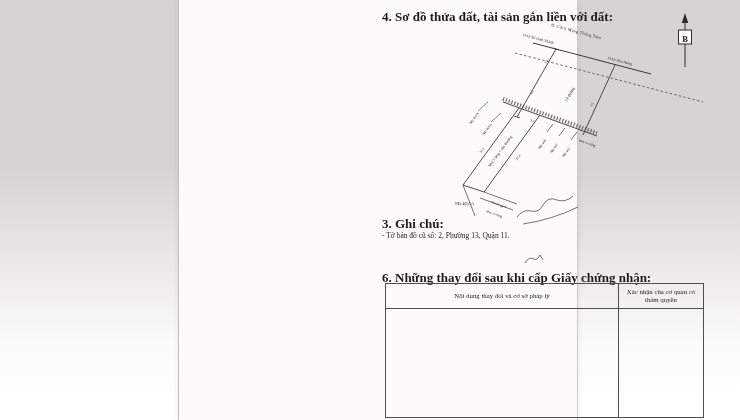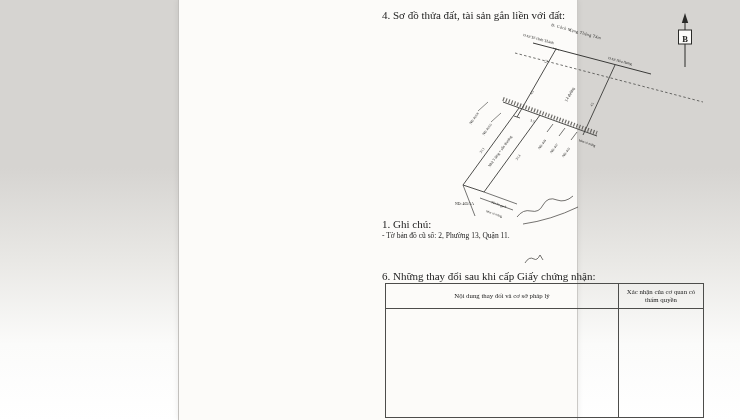--- a/index.html
+++ b/index.html
@@ -8,21 +8,21 @@
     background:linear-gradient(180deg,#d6d4d1 0%,#d6d4d1 40%,#e9e8e5 62%,#fbfbfa 82%,#ffffff 100%);
     font-family:"Liberation Serif","DejaVu Serif",serif;
     color:#1c1c1c;
   }
   .page{
     position:absolute;left:178px;top:0;width:398px;height:420px;
     background:#fcfbf9;
     border-left:1px solid #c2c0bd;border-right:1px solid #cbc9c6;
     box-shadow:0 0 6px rgba(0,0,0,0.08);
   }
-  .sec-title{font-weight:normal;font-size:11px;}
+  .sec-title{font-weight:bold;font-size:13px;}
   #sec4-title{position:absolute;left:203px;top:9px;width:330px;}
   #sec5{position:absolute;left:203px;top:218px;width:326px;font-size:7.5px;line-height:12.3px;}
   #sec6-title{position:absolute;left:203px;top:270px;width:330px;}
   #changes-table{
     position:absolute;left:206px;top:283px;width:319px;height:135px;
     border:1px solid #4d4d4b;display:flex;flex-direction:column;box-sizing:border-box;
     background:transparent;
   }
   .t-row{display:flex;flex:1;}
   .t-row.header{flex:0 0 24px;border-bottom:1px solid #4d4d4b;}
@@ -100,21 +100,21 @@
     <g stroke="#33312e" stroke-width="0.8" fill="none" opacity="0.85">
       <path d="M 338 217 q 6 -8 14 -6 q 8 2 12 -6 q 5 -9 14 -5 q 8 3 16 -4"></path>
       <path d="M 344 224 q 28 -4 55 -17"></path>
     </g>
     <g stroke="#33312e" stroke-width="0.8" fill="none" opacity="0.85">
       <path d="M 346 263 q 4 -7 9 -4 q 3 2 6 -4 l 3 5"></path>
     </g>
   </svg>
 
   <div id="sec5">
-    <div class="sec-title">1. Ghi chú:</div>
+    <div class="sec-title">3. Ghi chú:</div>
     <div>- Tờ bản đồ cũ số: 2, Phường 13, Quận 11.</div>
   </div>
 
   <div id="sec6-title" class="sec-title">6. Những thay đổi sau khi cấp Giấy chứng nhận:</div>
 
   <div id="changes-table">
     <div class="t-row header">
       <div class="t-cell c1">Nội dung thay đổi và cơ sở pháp lý</div>
       <div class="t-cell c2">Xác nhận của cơ quan có thẩm quyền</div>
     </div>

